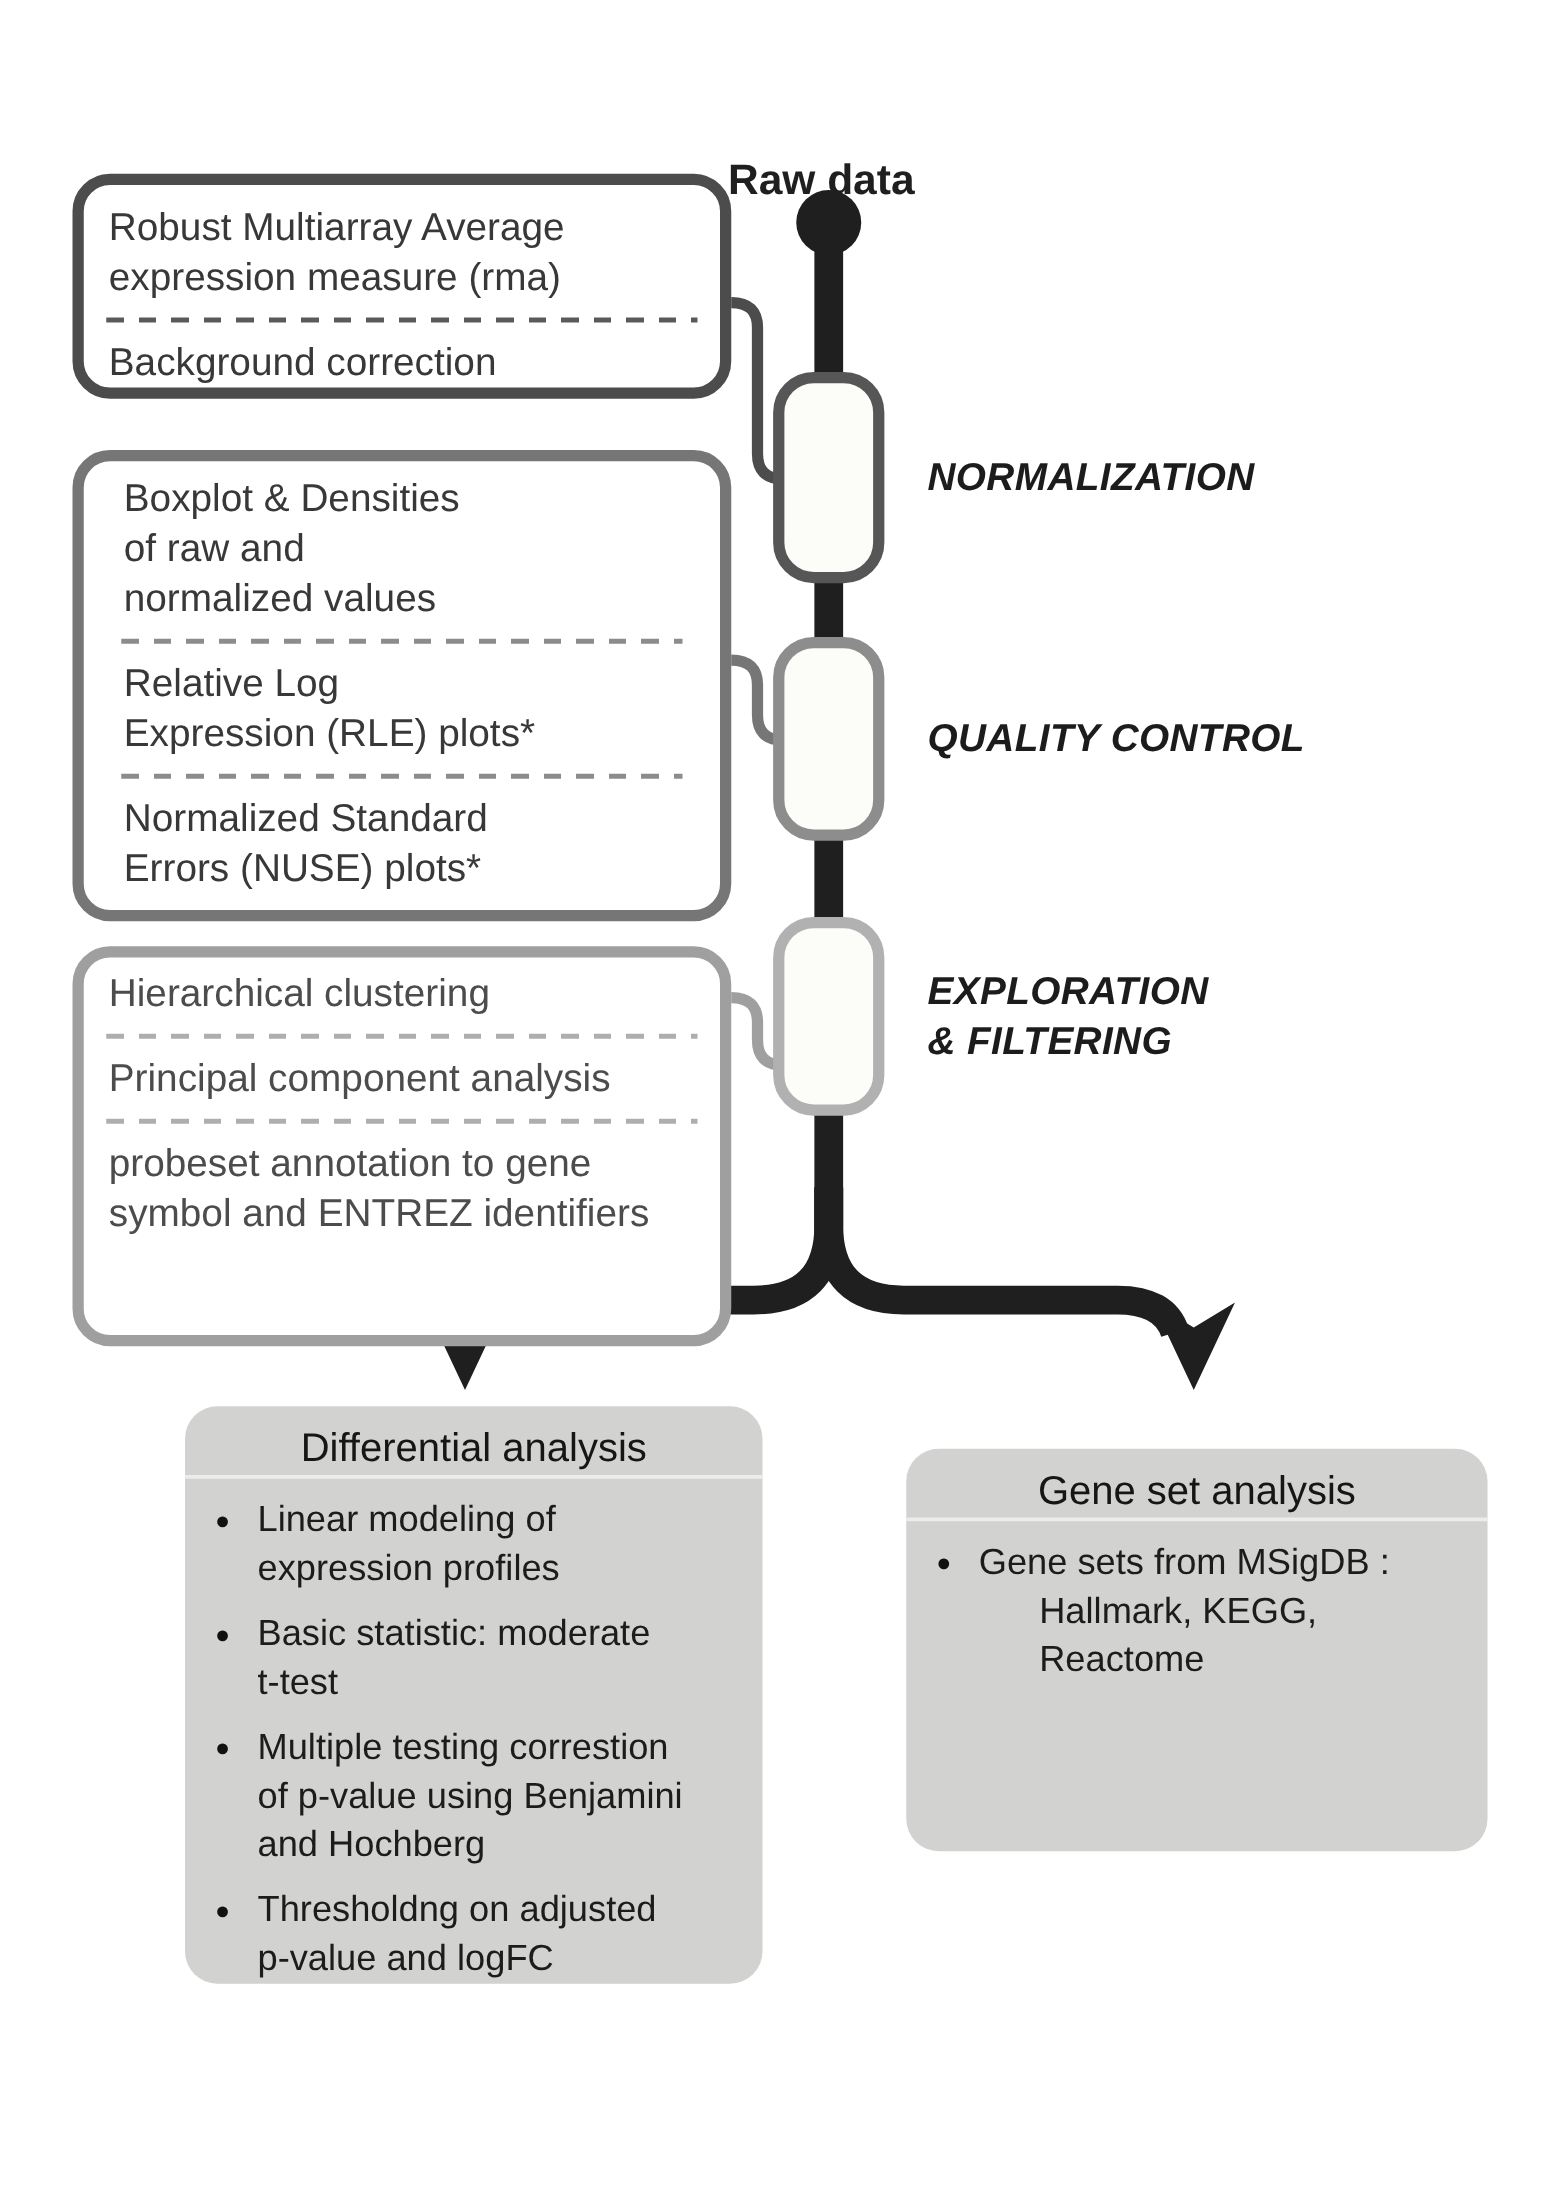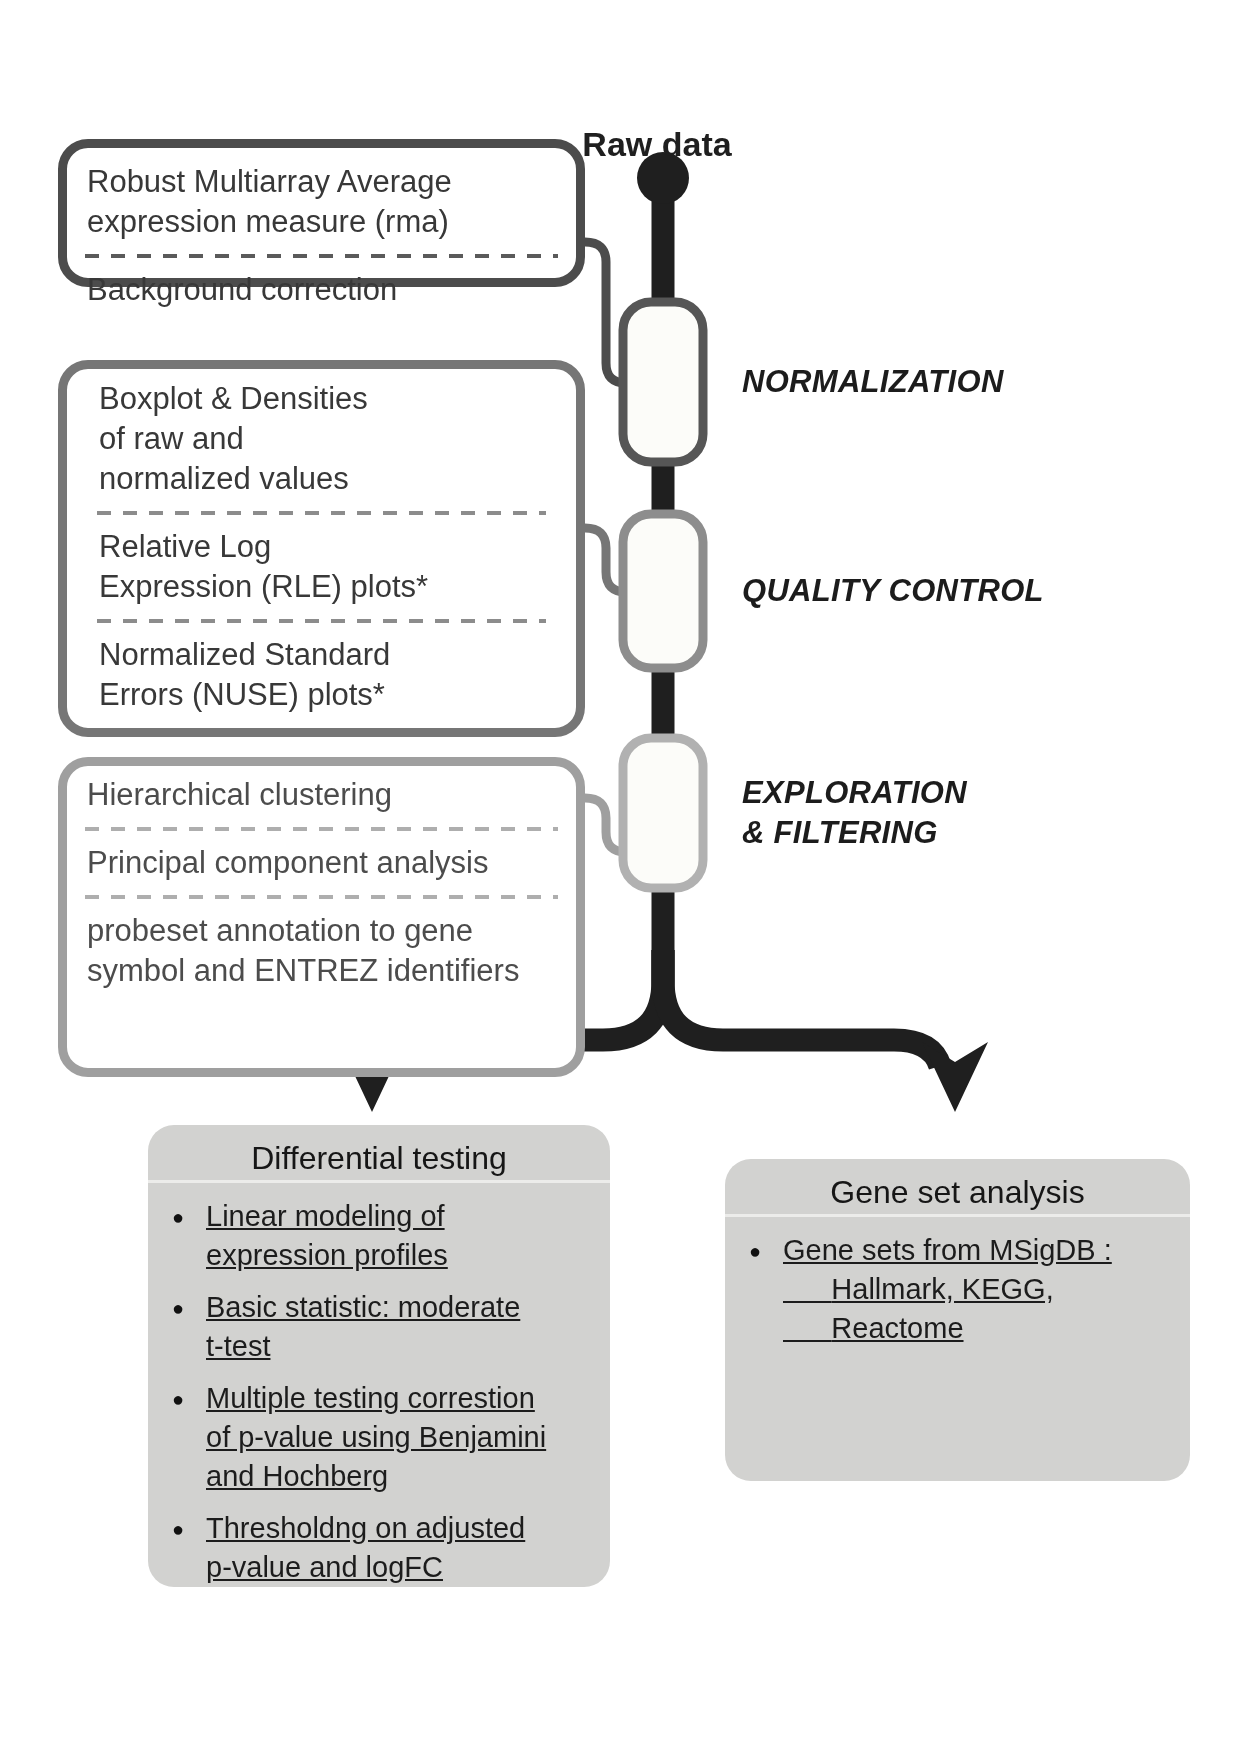--- a/index.html
+++ b/index.html
@@ -19,21 +19,21 @@
     position:absolute;left:507px;top:84px;width:300px;z-index:3;
     text-align:center;font-size:34px;font-weight:bold;color:var(--ink);margin-top:41px;
   }
 
   .stage-box{
     position:absolute;left:58px;width:527px;box-sizing:border-box;z-index:2;
     background:#ffffff;border-radius:30px;
     font-size:31px;line-height:40px;color:var(--box-text);
   }
   .stage-box .box-item{white-space:pre-wrap;padding:0 2px;}
-  .box-norm{top:139px;height:148px;border:9px solid var(--box1-border);padding:14px 18px;}
+  .box-norm{top:139px;height:180px;border:9px solid var(--box1-border);padding:14px 18px;}
   .box-qc  {top:360px;height:377px;border:9px solid var(--box2-border);padding:10px 30px;}
   .box-exp {top:757px;height:320px;border:9px solid var(--box3-border);padding:9px 18px;color:var(--box3-text);}
   .dash{height:4px;margin:12px 0;}
   .dash-1{background:repeating-linear-gradient(90deg,var(--dash1) 0 14px,transparent 14px 26px);}
   .dash-2{background:repeating-linear-gradient(90deg,var(--dash2) 0 14px,transparent 14px 26px);}
   .dash-3{background:repeating-linear-gradient(90deg,var(--dash3) 0 14px,transparent 14px 26px);}
 
   .stage-label{
     position:absolute;left:742px;z-index:3;
     font-size:31px;font-weight:bold;line-height:40px;color:#1c1c1c;
@@ -46,21 +46,21 @@
   .result-box{
     position:absolute;box-sizing:border-box;z-index:2;
     background:var(--result-bg);border-radius:26px;color:var(--result-text);
   }
   .result-diff{left:148px;top:1125px;width:462px;height:462px;}
   .result-gene{left:725px;top:1159px;width:465px;height:322px;}
   .result-title{
     text-align:center;font-size:32px;line-height:44px;padding-top:11px;color:#161616;
   }
   .result-sep{border-top:3px solid var(--result-sep);margin:0;}
-  .result-box ul{list-style:none;margin:14px 0 0 0;padding:0 24px 0 58px;text-decoration:underline;}
+  .result-box ul{list-style:none;margin:14px 0 0 0;padding:0 24px 0 58px;}
   .result-box li{
     position:relative;font-size:29px;line-height:39px;margin:0 0 13px 0;
     white-space:pre-wrap;
   }
   .result-box li::before{
     content:"\25CF";position:absolute;left:-34px;top:1px;font-size:20px;color:#111;
   }
   svg .stroke-ink{stroke:var(--ink);fill:none;}
   svg .fill-ink{fill:var(--ink);stroke:none;}
   svg .conn1{stroke:var(--box1-border);fill:none;}
@@ -127,21 +127,21 @@
     <div class="box-item">probeset annotation to gene
 symbol and ENTREZ identifiers</div>
   </div>
 
   <div class="stage-label label-norm">NORMALIZATION</div>
   <div class="stage-label label-qc">QUALITY CONTROL</div>
   <div class="stage-label label-exp">EXPLORATION
 &amp; FILTERING</div>
 
   <div class="result-box result-diff">
-    <div class="result-title">Differential testing</div>
+    <div class="result-title">Differential analysis</div>
     <div class="result-sep"></div>
     <ul>
       <li>Linear modeling of
 expression profiles</li>
       <li>Basic statistic: moderate
 t-test</li>
       <li>Multiple testing correstion
 of p-value using Benjamini
 and Hochberg</li>
       <li>Thresholdng on adjusted

